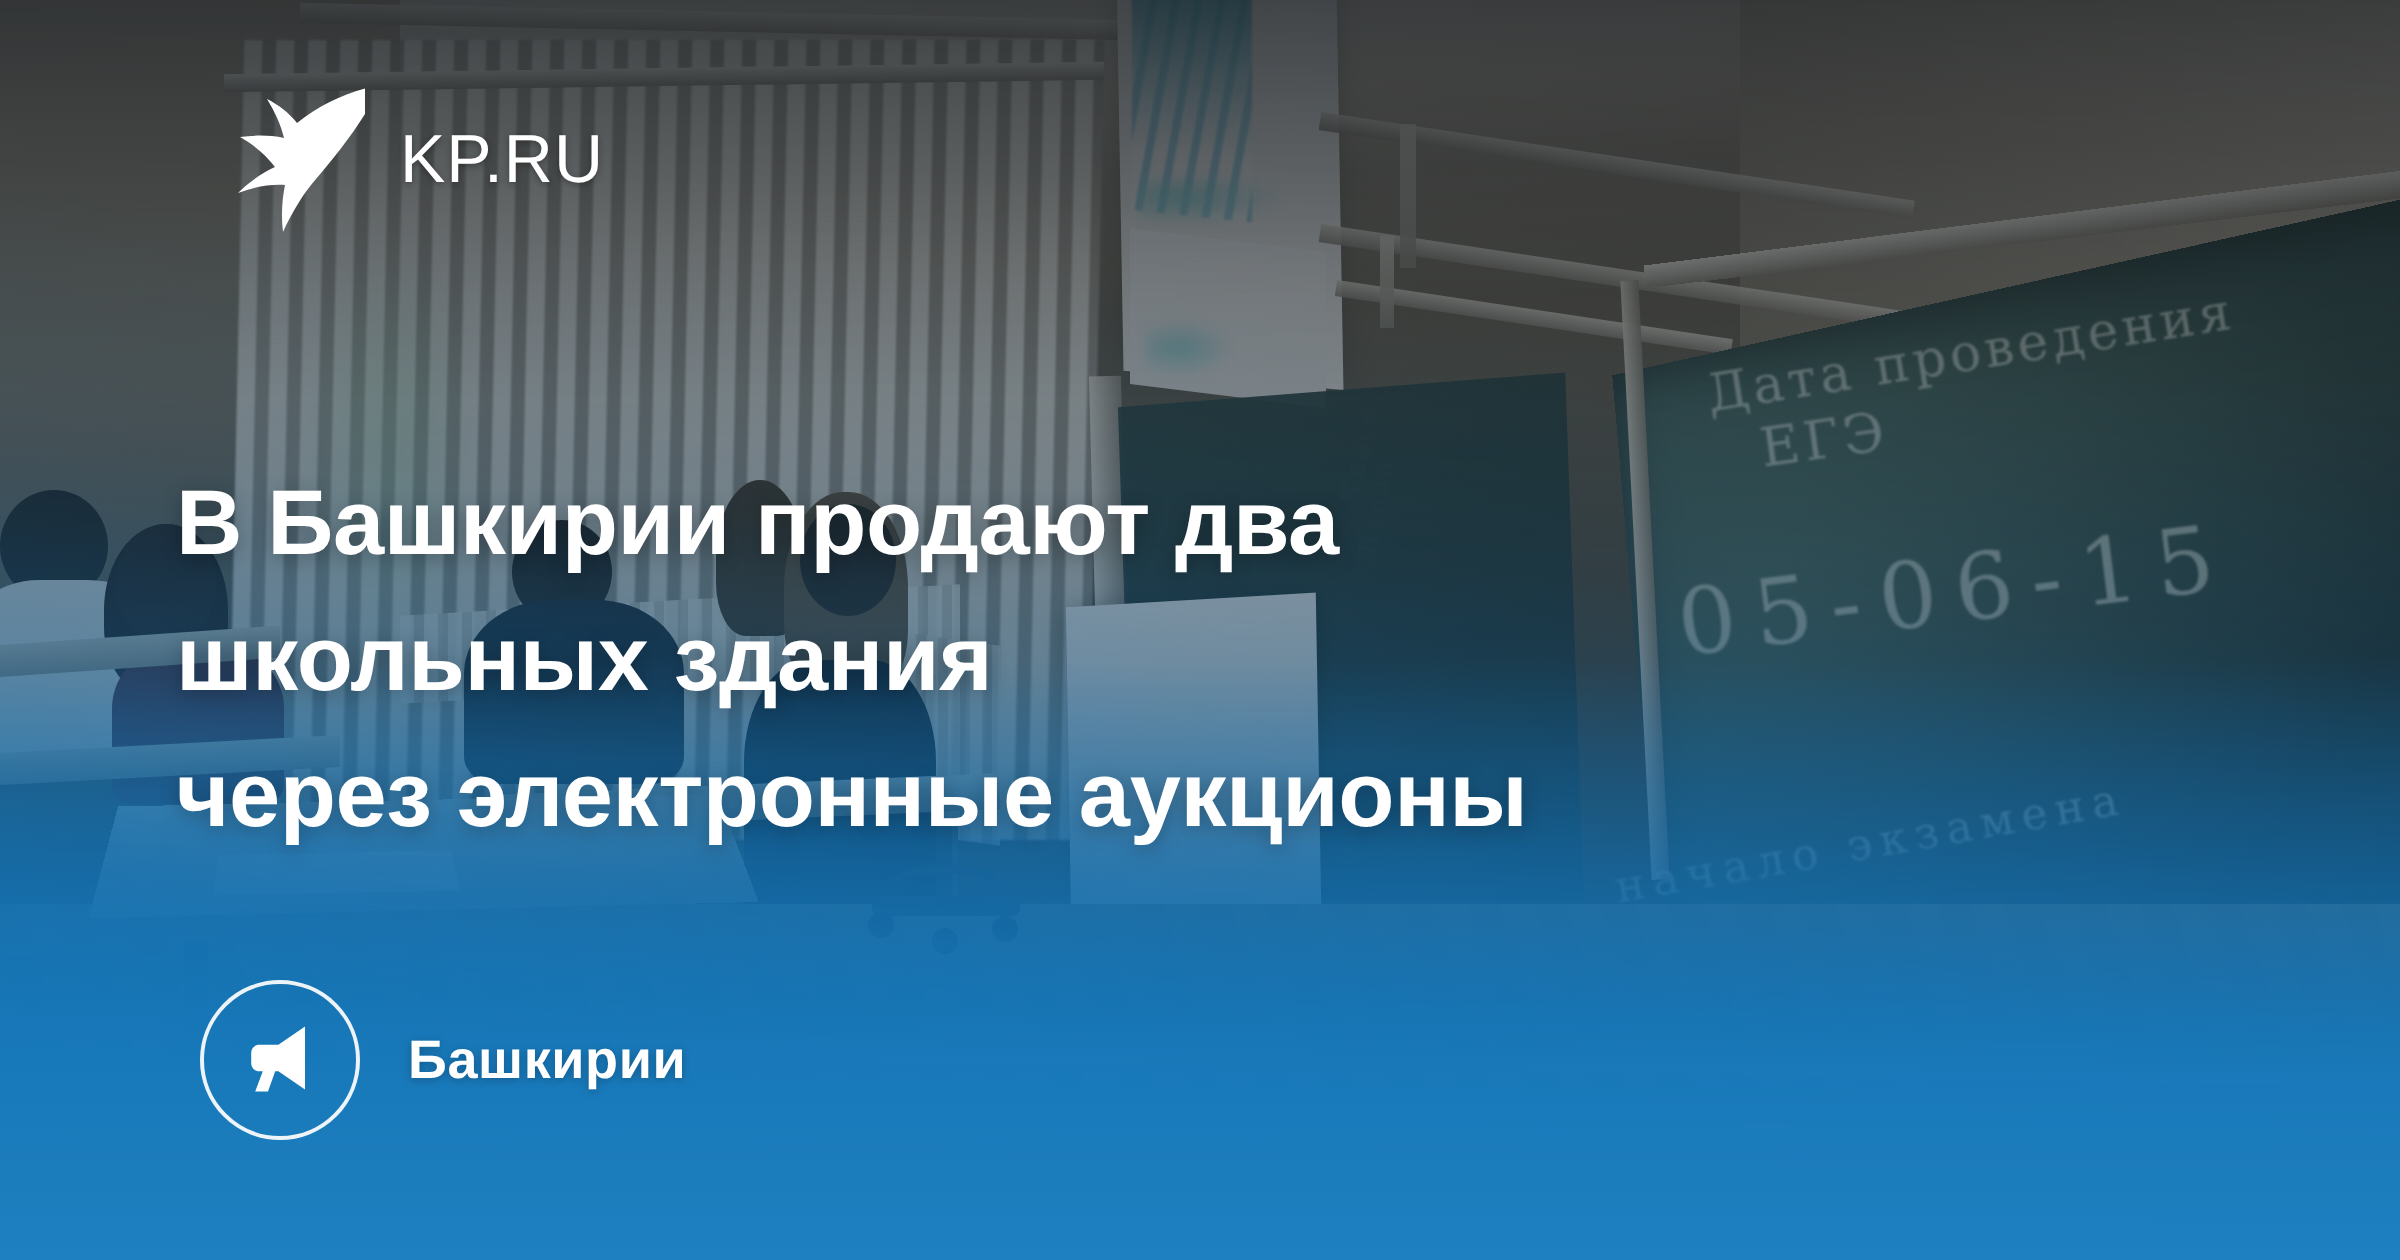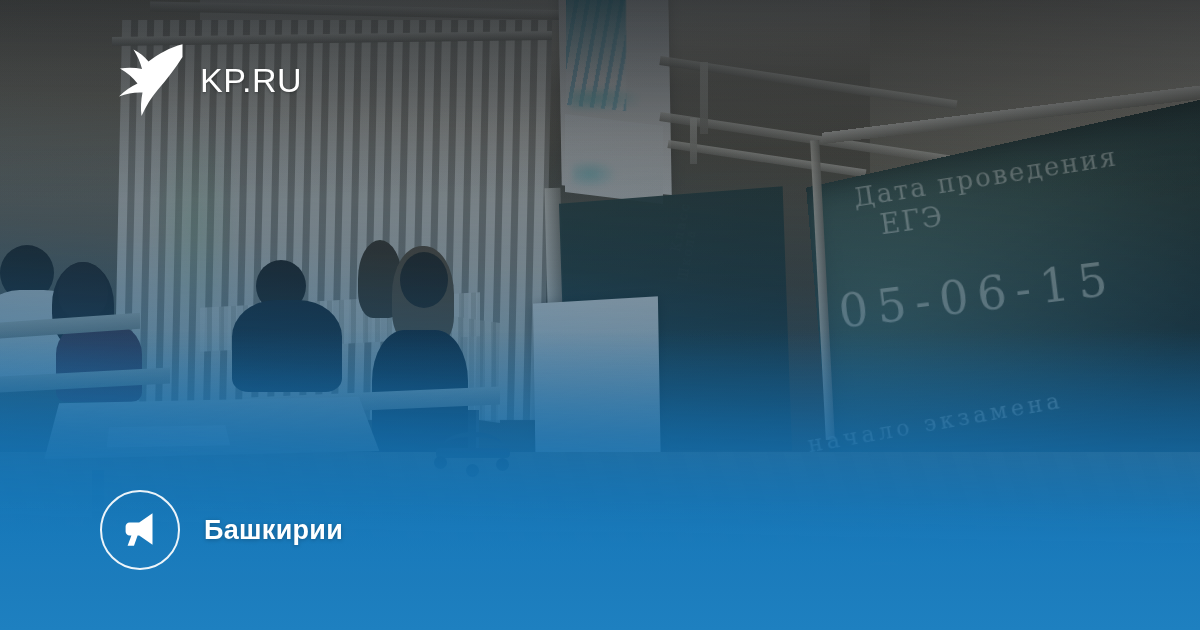--- a/index.html
+++ b/index.html
@@ -538,20 +538,25 @@
                  C21 44.5 14.5 49 9 54.5
                  C17 51.5 25 50 32.5 50.5
                  C31 58 30.5 66 31.5 74
                  C36 64 41.5 55 48 47.5
                  C56.5 37.5 65 27 72.5 15
                  Z"></path>
       </svg>
       <span class="logo-text">KP.RU</span>
     </div>
 
+    <h1 class="headline">
+      <span class="l">В Башкирии продают два</span>
+      <span class="l">школьных здания</span>
+      <span class="l">через электронные аукционы</span>
+    </h1>
 
     <div class="badge">
       <span class="badge-circle">
         <svg viewBox="0 0 42 42" aria-hidden="true">
           <path fill="#ffffff" d="M33.5 4.2 L20.2 13.4 L10.6 13.4
                    C8.3 13.4 6.6 15.1 6.6 17.4 L6.6 22.6
                    C6.6 24.9 8.3 26.6 10.6 26.6 L12.4 26.6
                    L8.6 36.8 L15.0 36.8 L18.6 26.6 L20.2 26.6
                    L33.5 35.8 Z"></path>
         </svg>

